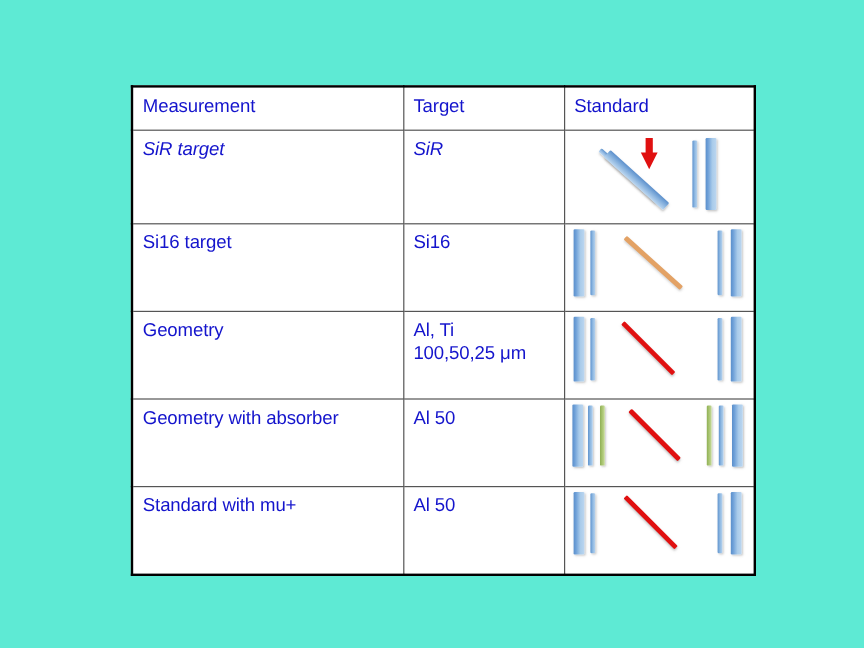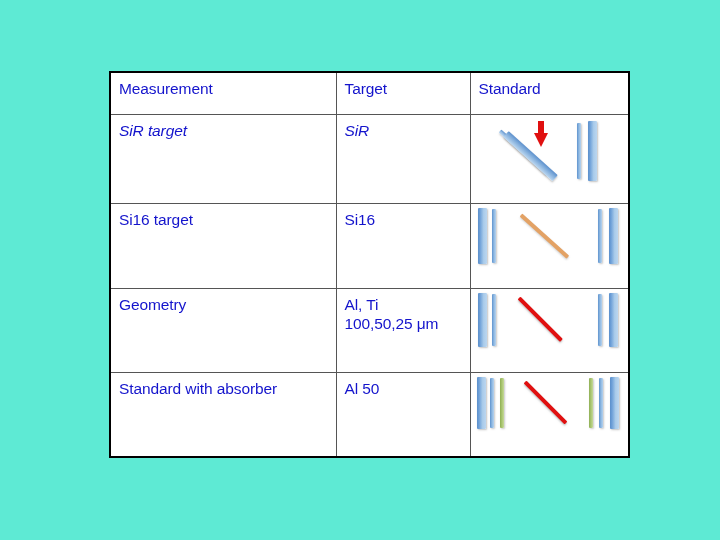--- a/index.html
+++ b/index.html
@@ -220,35 +220,52 @@
             <div class="bar blue-thin" style="left:21px; top:5px; height:52px;"></div>
             <div class="diag red" style="left:48px; top:7px; width:60px; height:4px; transform: rotate(45deg);"></div>
             <div class="bar blue-thin" style="left:127px; top:5px; height:52px;"></div>
             <div class="bar blue-thick" style="left:138px; top:4px; height:54px;"></div>
           </div>
         </td>
       </tr>
 
       <tr class="row-mid">
         <td class="cell-text">
-          <div class="txt">Standard with absorber</div>
+          <div class="txt">Geometry with absorber</div>
         </td>
         <td class="cell-text">
           <div class="txt">Al 50</div>
         </td>
         <td>
           <div class="geo">
             <div class="bar blue-thick" style="left:6px;  top:4px; height:52px;"></div>
             <div class="bar blue-thin" style="left:19px; top:5px; height:50px;"></div>
             <div class="bar green-thin" style="left:29px; top:5px; height:50px;"></div>
             <div class="diag red" style="left:54px; top:7px; width:58px; height:4px; transform: rotate(45deg);"></div>
             <div class="bar green-thin" style="left:118px; top:5px; height:50px;"></div>
             <div class="bar blue-thin" style="left:128px; top:5px; height:50px;"></div>
             <div class="bar blue-thick" style="left:139px; top:4px; height:52px;"></div>
           </div>
         </td>
       </tr>
 
+      <tr class="row-mid">
+        <td class="cell-text">
+          <div class="txt">Standard with mu+</div>
+        </td>
+        <td class="cell-text">
+          <div class="txt">Al 50</div>
+        </td>
+        <td>
+          <div class="geo">
+            <div class="bar blue-thick" style="left:7px;  top:4px; height:52px;"></div>
+            <div class="bar blue-thin" style="left:21px; top:5px; height:50px;"></div>
+            <div class="diag red" style="left:50px; top:6px; width:60px; height:4px; transform: rotate(45deg);"></div>
+            <div class="bar blue-thin" style="left:127px; top:5px; height:50px;"></div>
+            <div class="bar blue-thick" style="left:138px; top:4px; height:52px;"></div>
+          </div>
+        </td>
+      </tr>
 
     </tbody>
   </table>
 
 </div>
 
 </body></html>

